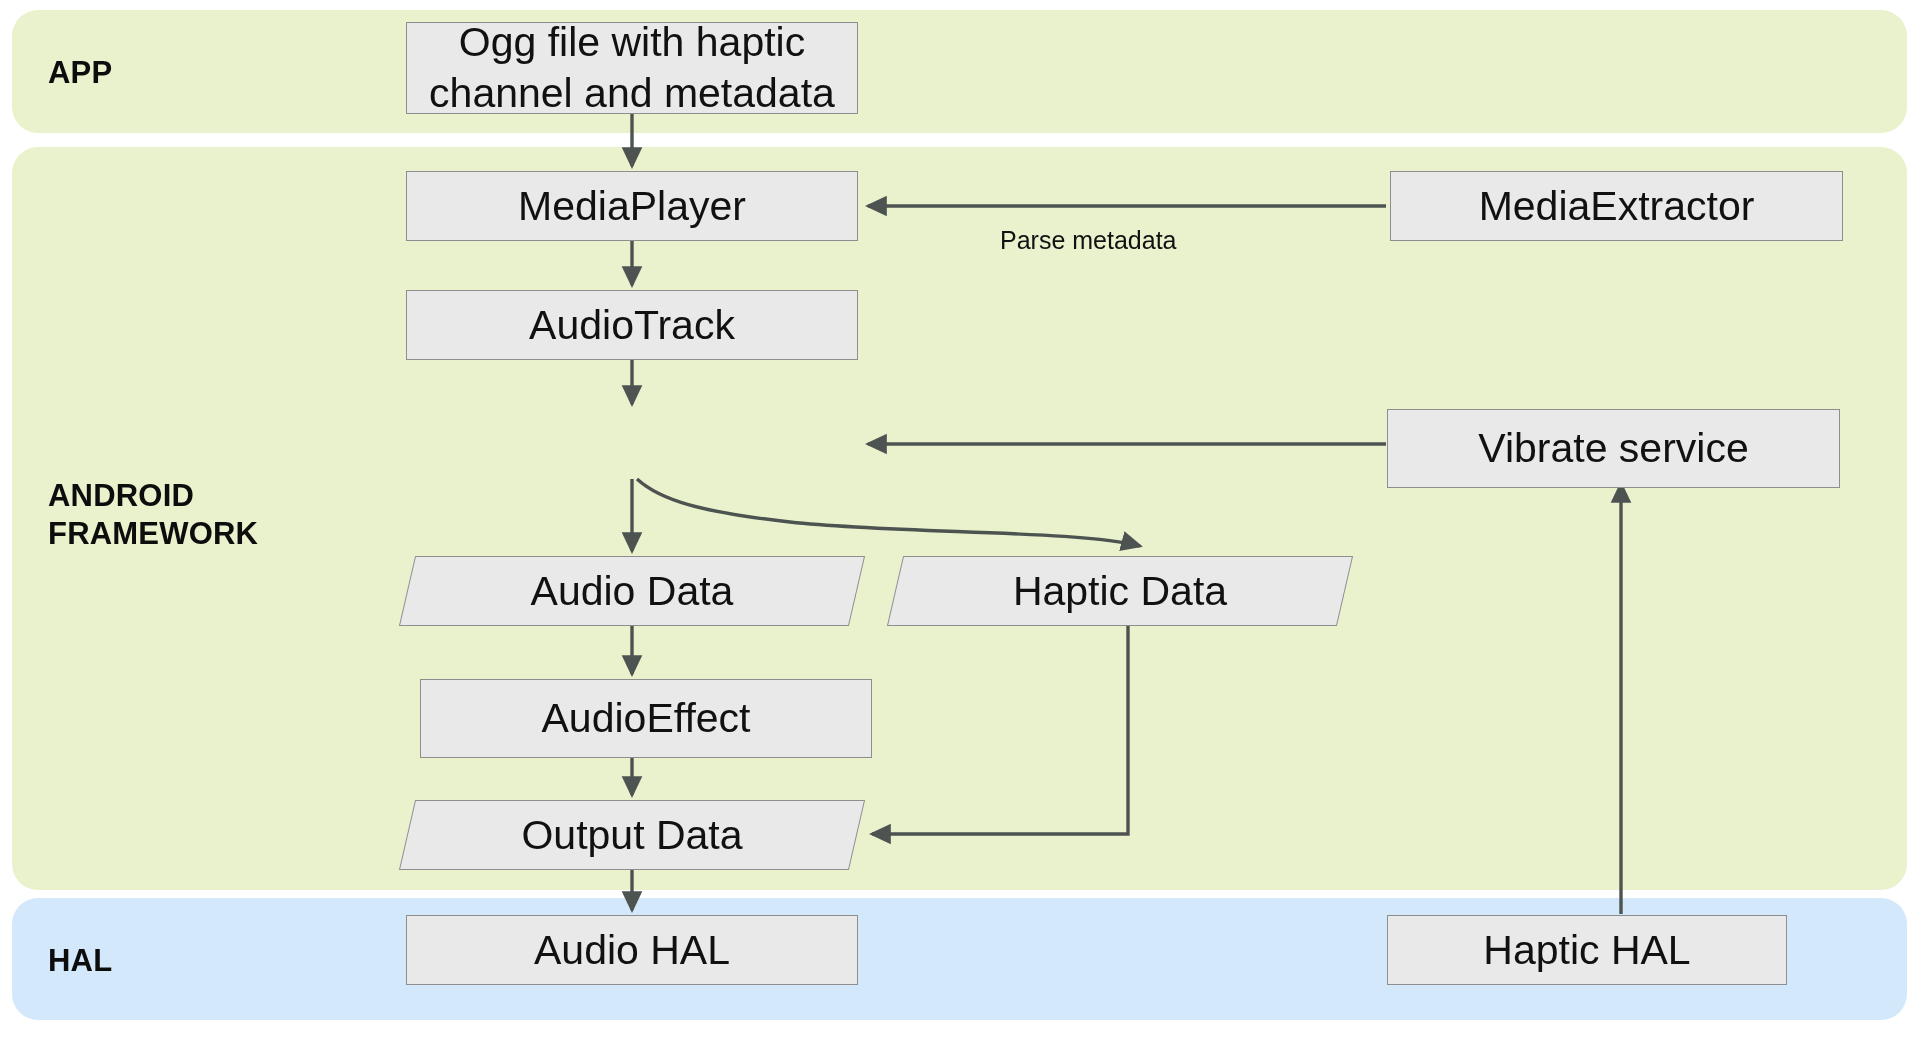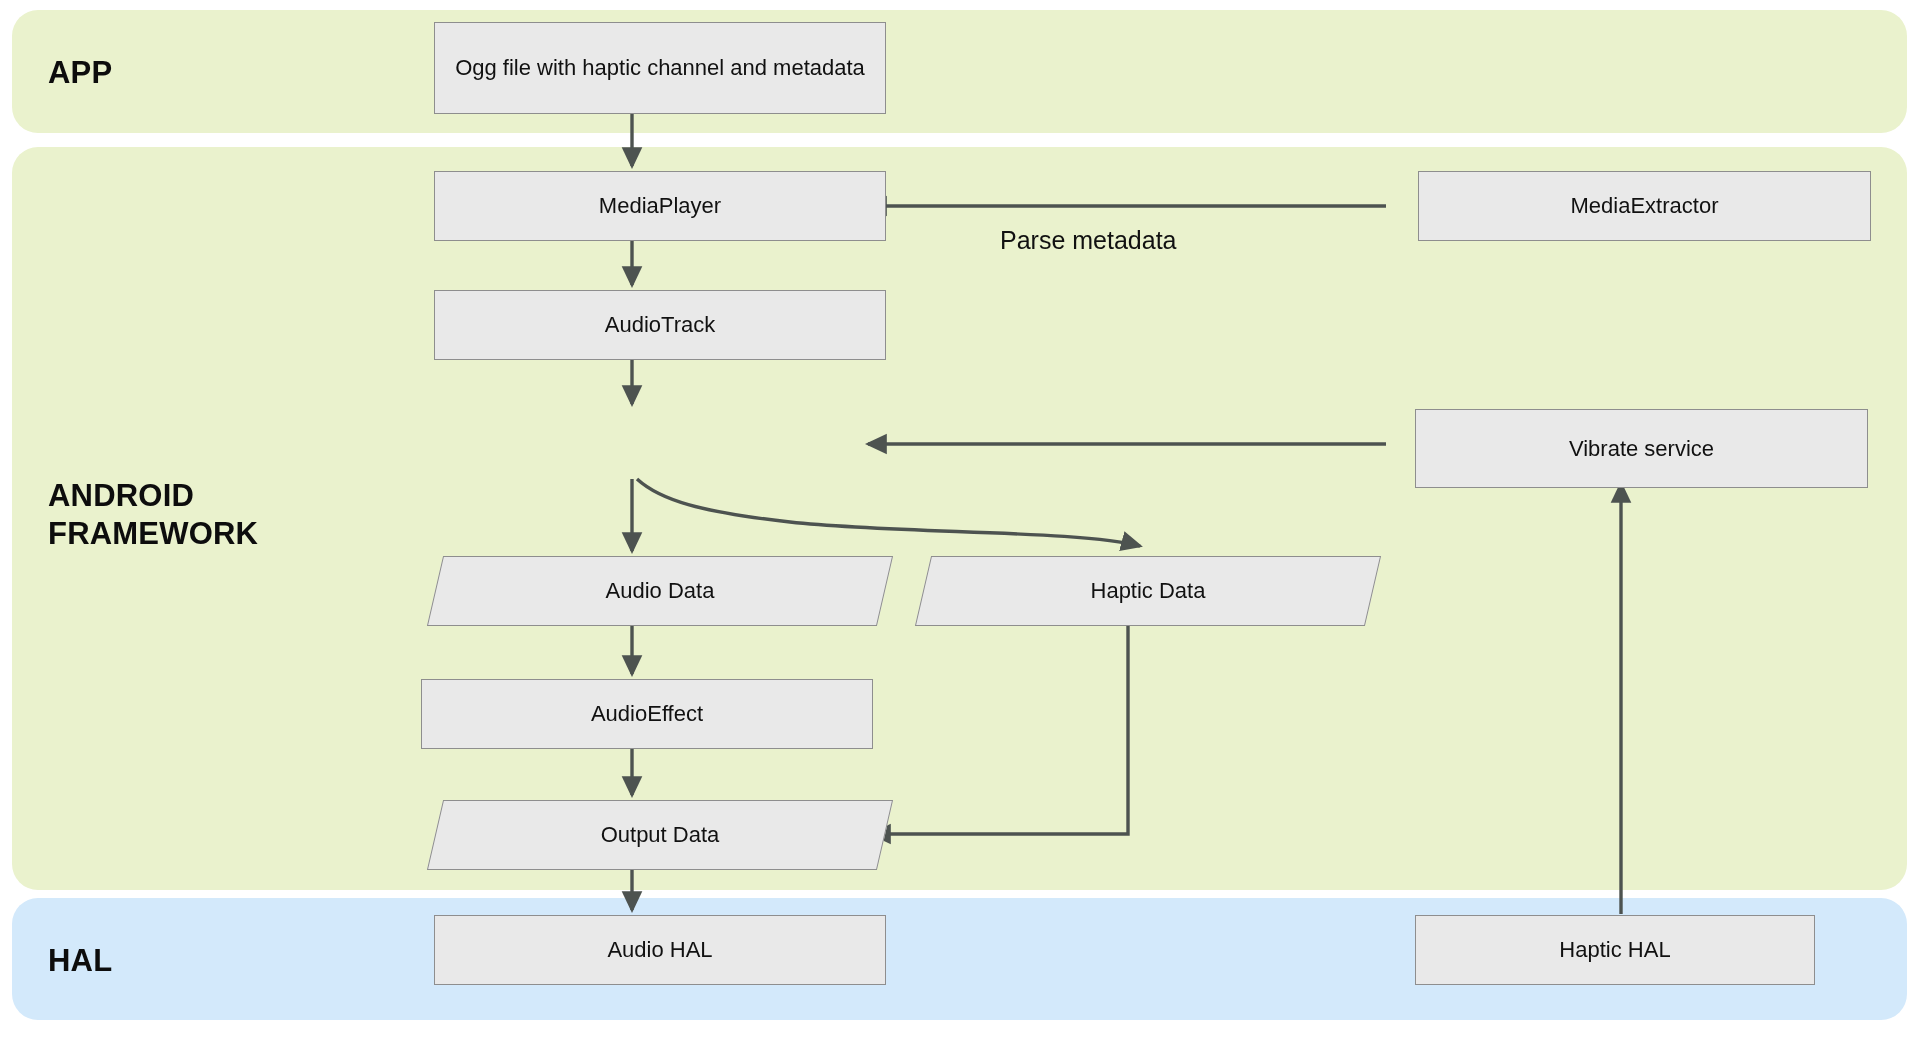--- a/index.html
+++ b/index.html
@@ -39,25 +39,24 @@
 
   .node {
     position: absolute;
     background: #e9e9e9;
     border: 1.6px solid #8e8e8e;
     box-sizing: border-box;
     display: flex;
     align-items: center;
     justify-content: center;
     text-align: center;
-    font-size: 22px;
+    font-size: 41px;
     color: #111111;
     line-height: 1.24;
     padding: 2px 6px;
-    margin-left: 28px;
   }
   .node.para {
     border: none;
     background: transparent;
     padding: 0;
   }
   .para .para-bg {
     position: absolute;
     left: 0; top: 0;
     width: 100%;
@@ -153,21 +152,21 @@
   <div class="node para" style="left:407px; top:556px; width:450px; height:70px;">
     <span class="para-bg"></span>
     <span class="para-txt">Audio Data</span>
   </div>
 
   <div class="node para" style="left:895px; top:556px; width:450px; height:70px;">
     <span class="para-bg"></span>
     <span class="para-txt">Haptic Data</span>
   </div>
 
-  <div class="node" style="left:393px; top:679px; width:452px; height:70px;">AudioEffect</div>
+  <div class="node" style="left:420px; top:679px; width:452px; height:79px;">AudioEffect</div>
 
   <div class="node" style="left:406px; top:915px; width:452px; height:70px;">Audio HAL</div>
 
   <div class="node para" style="left:407px; top:800px; width:450px; height:70px;">
     <span class="para-bg"></span>
     <span class="para-txt">Output Data</span>
   </div>
 
   <div class="node" style="left:1387px; top:915px; width:400px; height:70px;">Haptic HAL</div>
 

